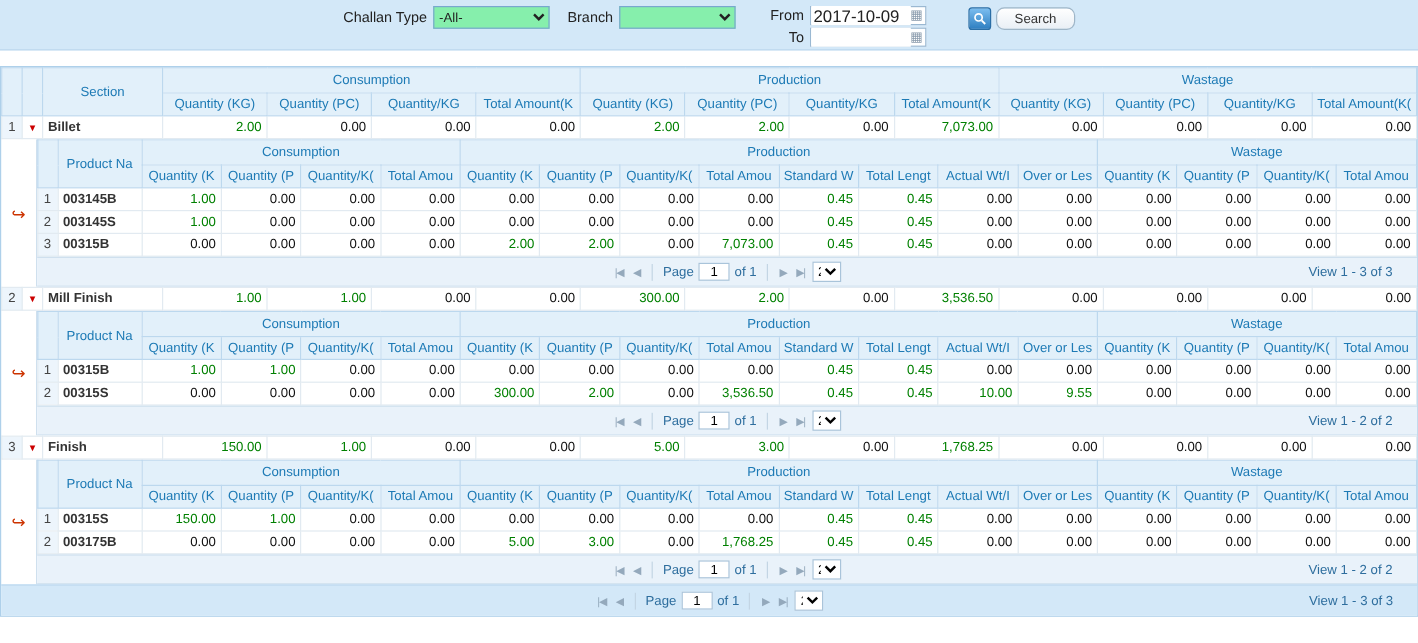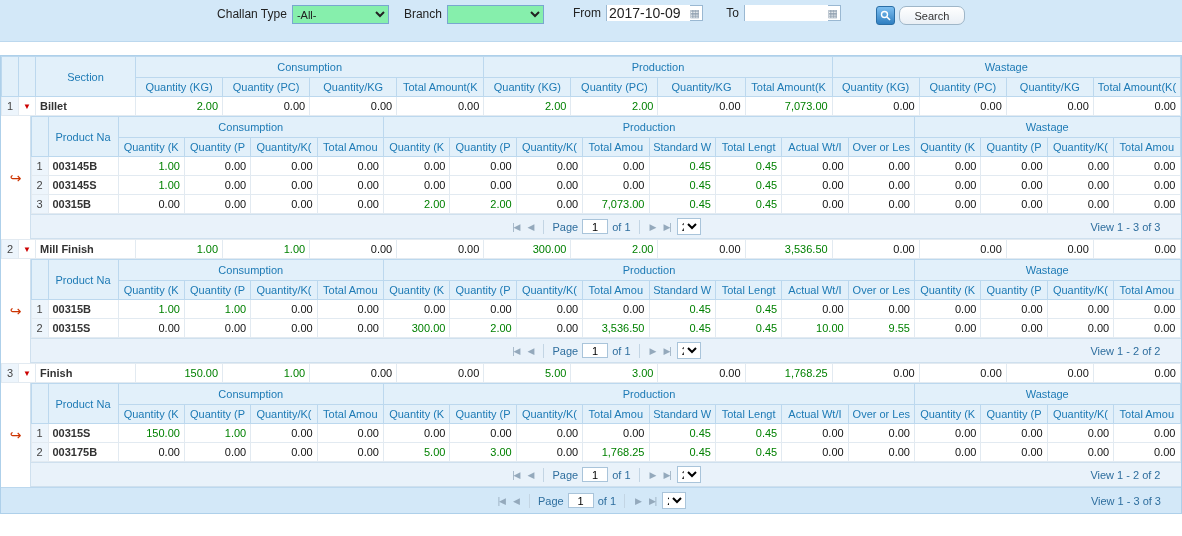--- a/index.html
+++ b/index.html
@@ -3,21 +3,21 @@
 <meta charset="utf-8">
 <style>
   * { box-sizing: border-box; margin: 0; padding: 0; }
   html, body { width: 1182px; height: 536px; overflow: hidden; }
   body { font-family: "Liberation Sans", sans-serif; font-size: 11px; color: #222; background: #fff; }
 
   
   .filter-bar { height: 42px; background: #d3e8f8; border-bottom: 1px solid #bcd8ee; display: flex; justify-content: center; padding-top: 5px; gap: 5px; }
   .flabel { font-size: 12px; color: #222; line-height: 19px; white-space: nowrap; }
   .fsel { width: 97px; height: 19px; font-size: 11px; border: 1px solid #79a7cf; background: #86efac; color: #222; font-family: inherit; }
-  .fromto { display: flex; flex-direction: row; gap: 2px; margin-left: 18px; }
+  .fromto { display: flex; flex-direction: column; gap: 2px; margin-left: 18px; }
   .ftrow { display: flex; gap: 5px; }
   .ftrow .flabel { width: 34px; text-align: right; line-height: 16px; font-size: 12px; }
   .datebox { width: 97px; height: 16px; background: #fff; border: 1px solid #9ab8d2; display: flex; align-items: center; }
   .datebox input { flex: 1; min-width: 0; border: none; outline: none; font-size: 14px; padding: 0 2px; font-family: inherit; color: #222; }
   .cal-icon { color: #8a9bac; font-size: 11px; line-height: 11px; padding-right: 2px; cursor: pointer; }
   .search-group { display: flex; gap: 4px; margin-left: 30px; margin-top: 1px; }
   .search-icon-btn { width: 19px; height: 19px; border: 1px solid #2a6ea6; border-radius: 3px; background: linear-gradient(#7cbef0, #2f7fc1); display: flex; align-items: center; justify-content: center; cursor: pointer; }
   .search-btn { height: 19px; min-width: 66px; border: 1px solid #9fb6c8; border-radius: 7px; background: linear-gradient(#ffffff, #e9eff5); font-size: 11px; color: #333; cursor: pointer; font-family: inherit; padding: 0 14px; }
 
   

